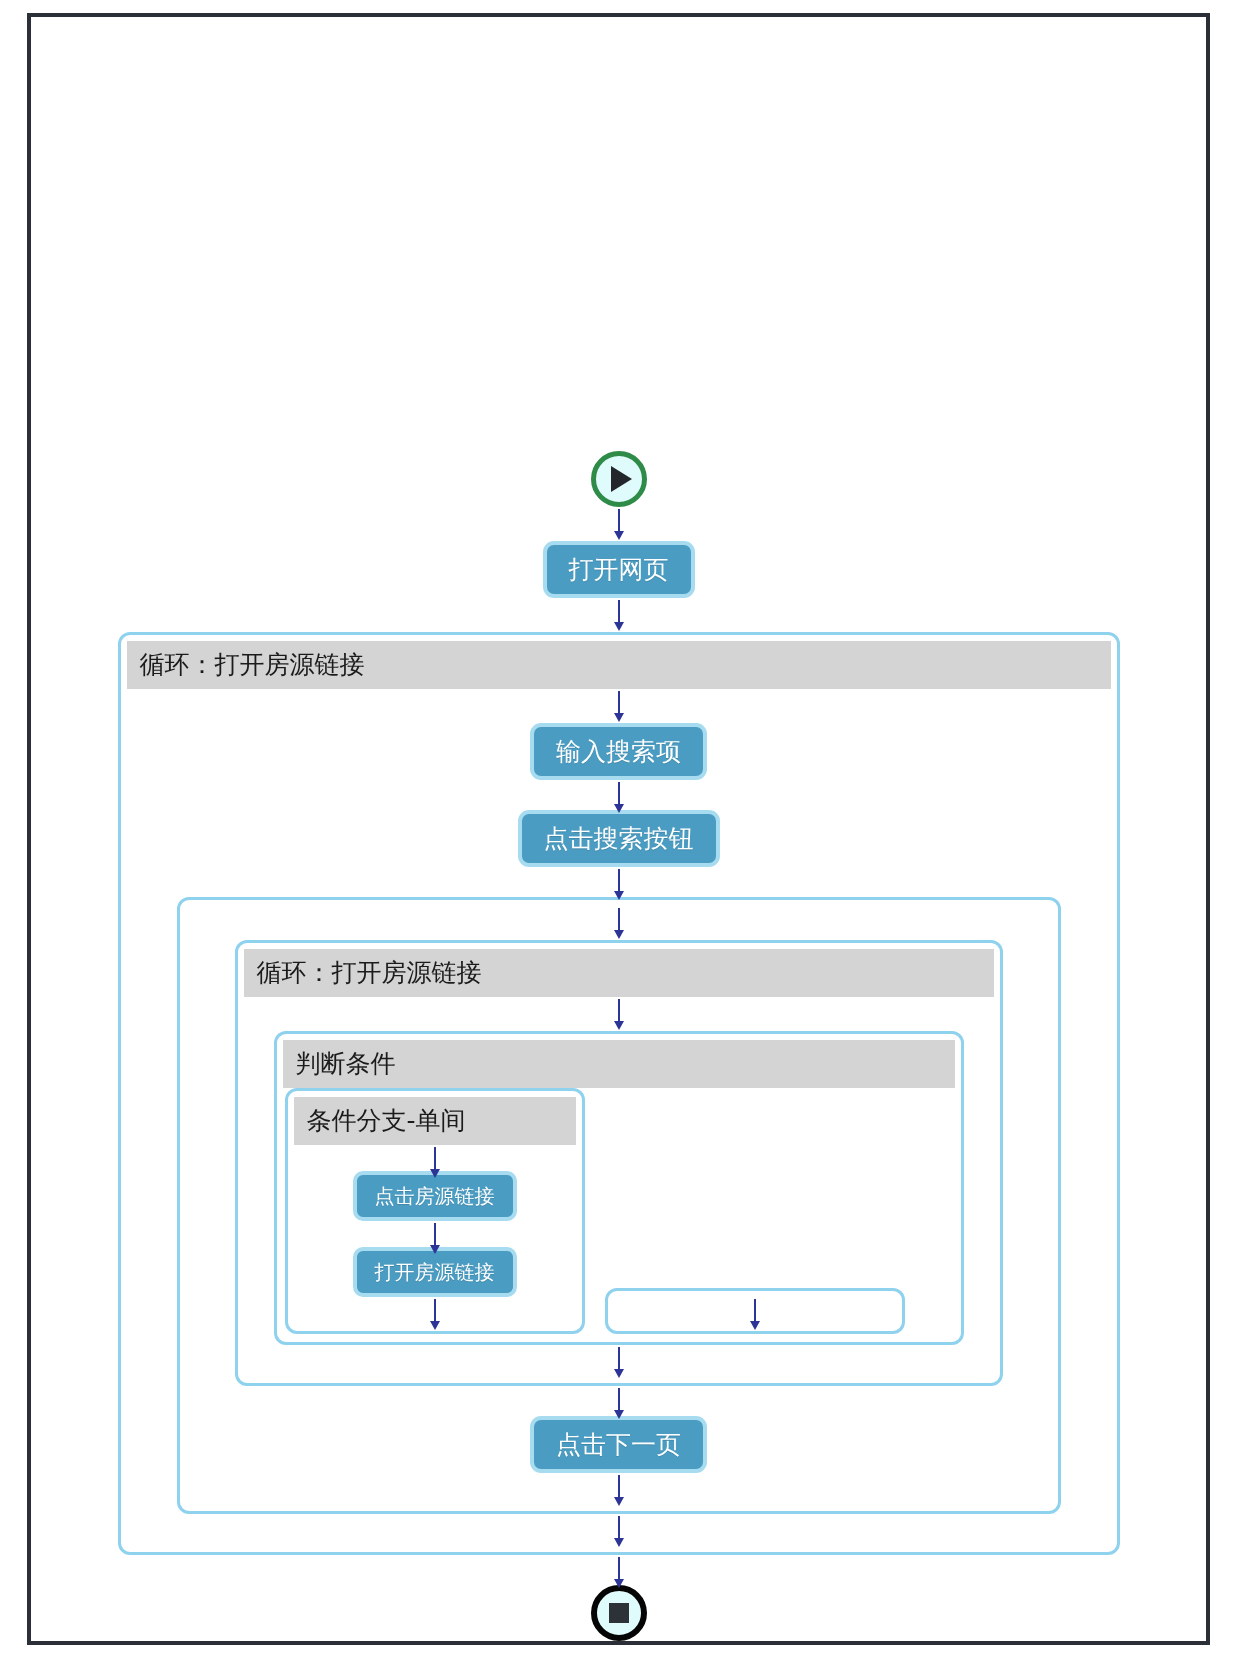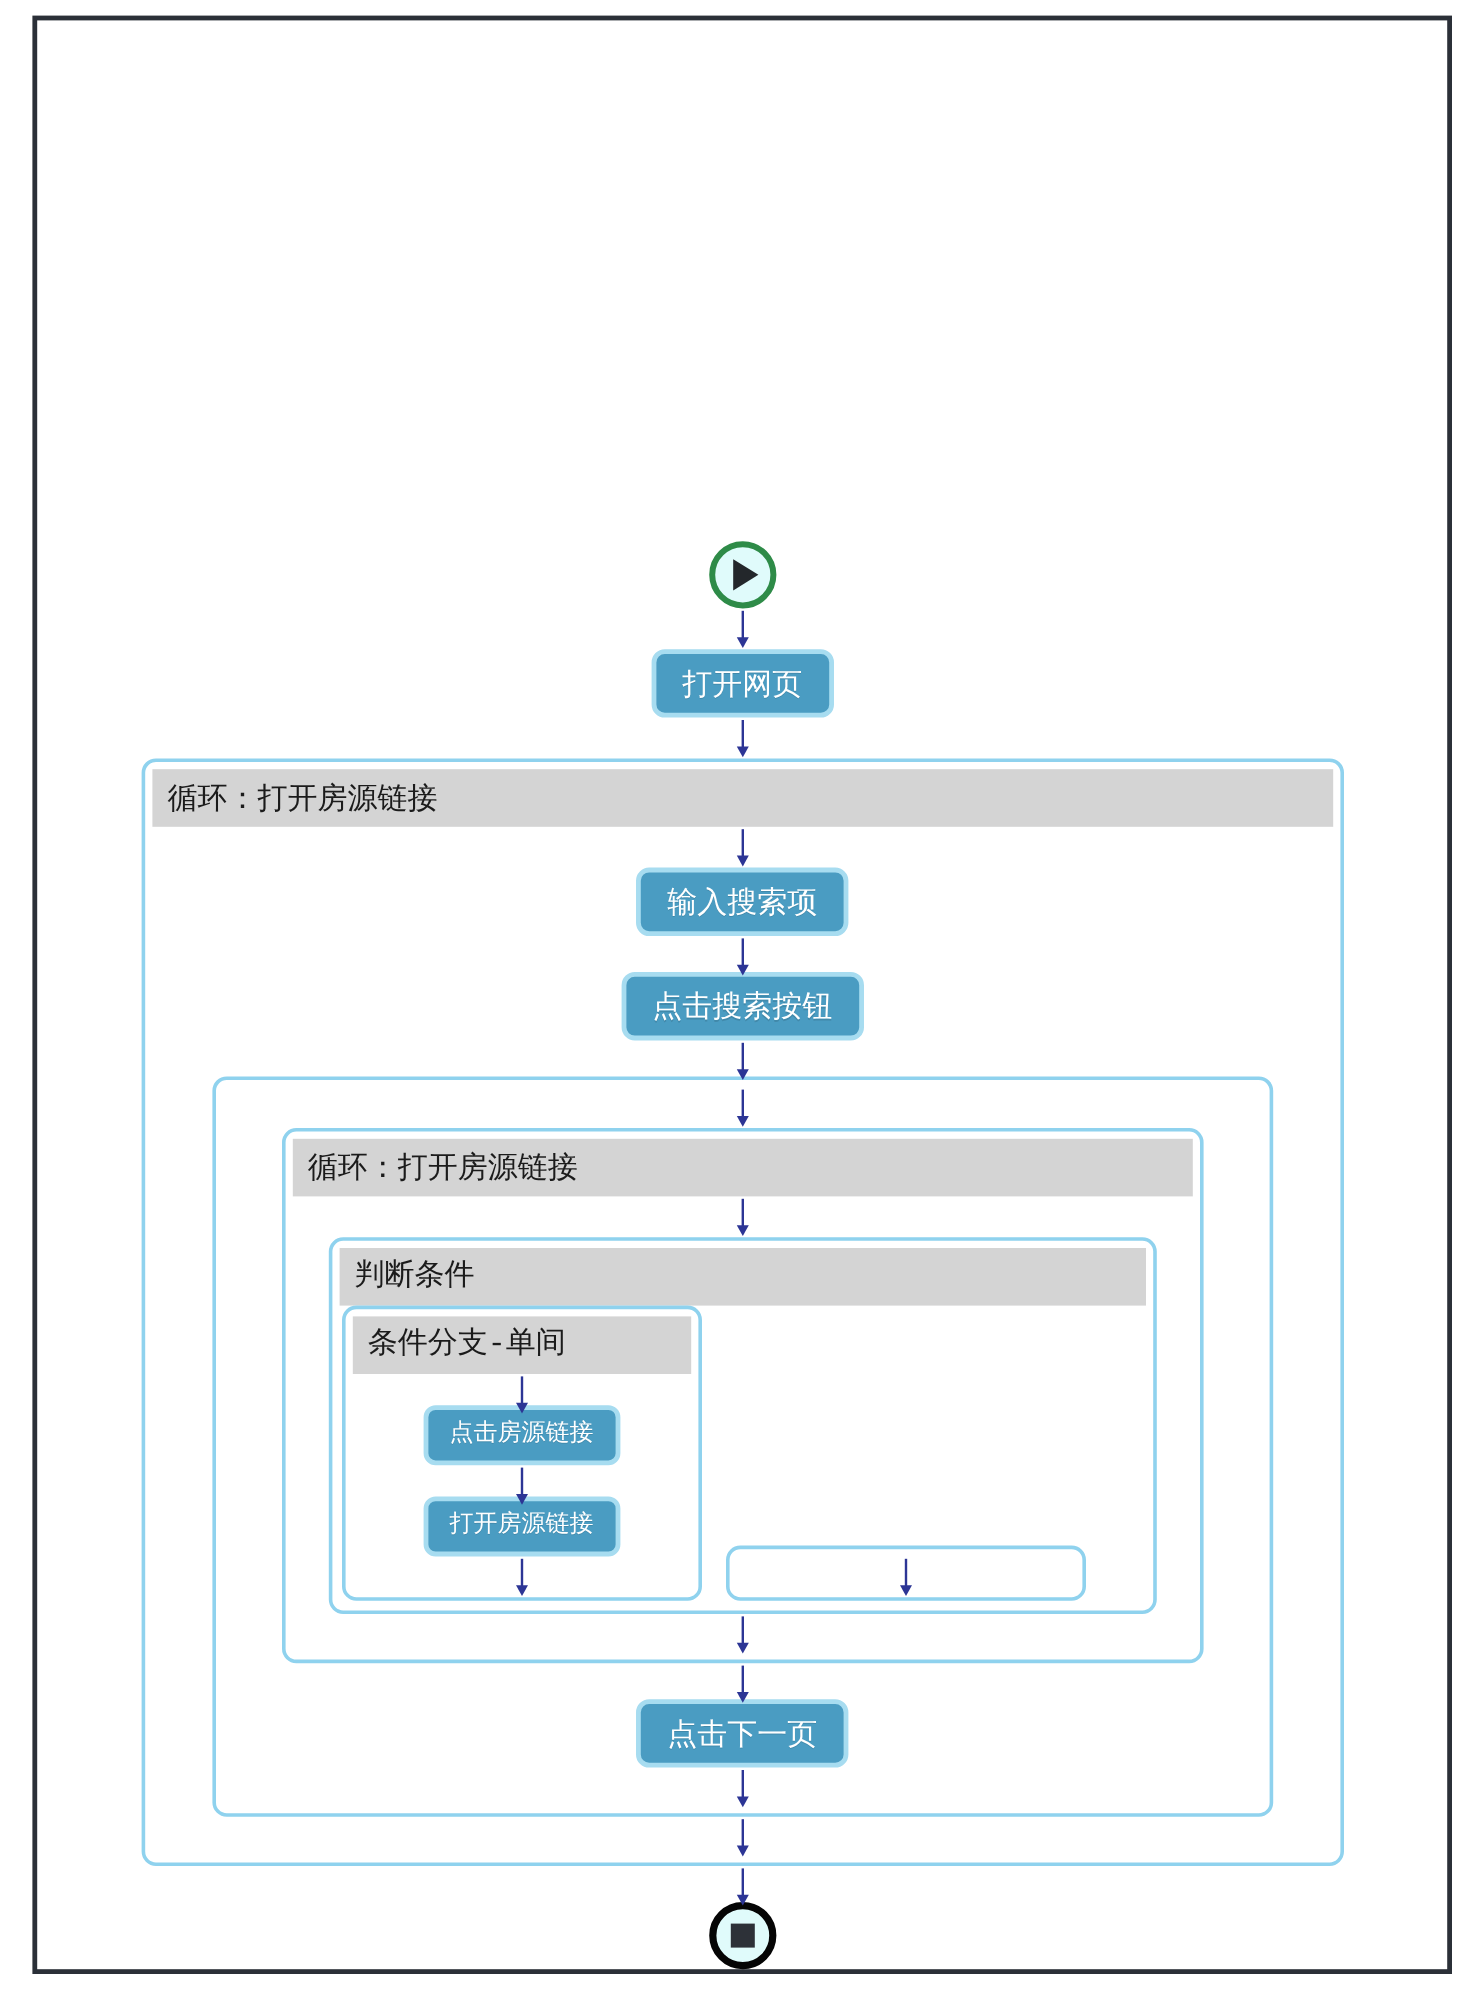--- a/index.html
+++ b/index.html
@@ -150,21 +150,21 @@
     flex-direction: column;
     align-items: center;
     width: 100%;
     box-sizing: border-box;
   }
 
   
   .loop-l1   { width: 1002px; }
   .loop-l2   { width: 884px;  }
   .loop-l3   { width: 768px;  }
-  .cond      { width: 690px; font-family: Liberation Mono, monospace;  }
+  .cond      { width: 690px;  }
   .branch-a  { width: 300px;  }
   .branch-b  { width: 300px;  margin-left: 20px; }
 
   .branch-col {
     display: flex;
     flex-direction: row;
     align-items: flex-end;
     justify-content: flex-start;
     width: 100%;
     padding-left: 2px;

